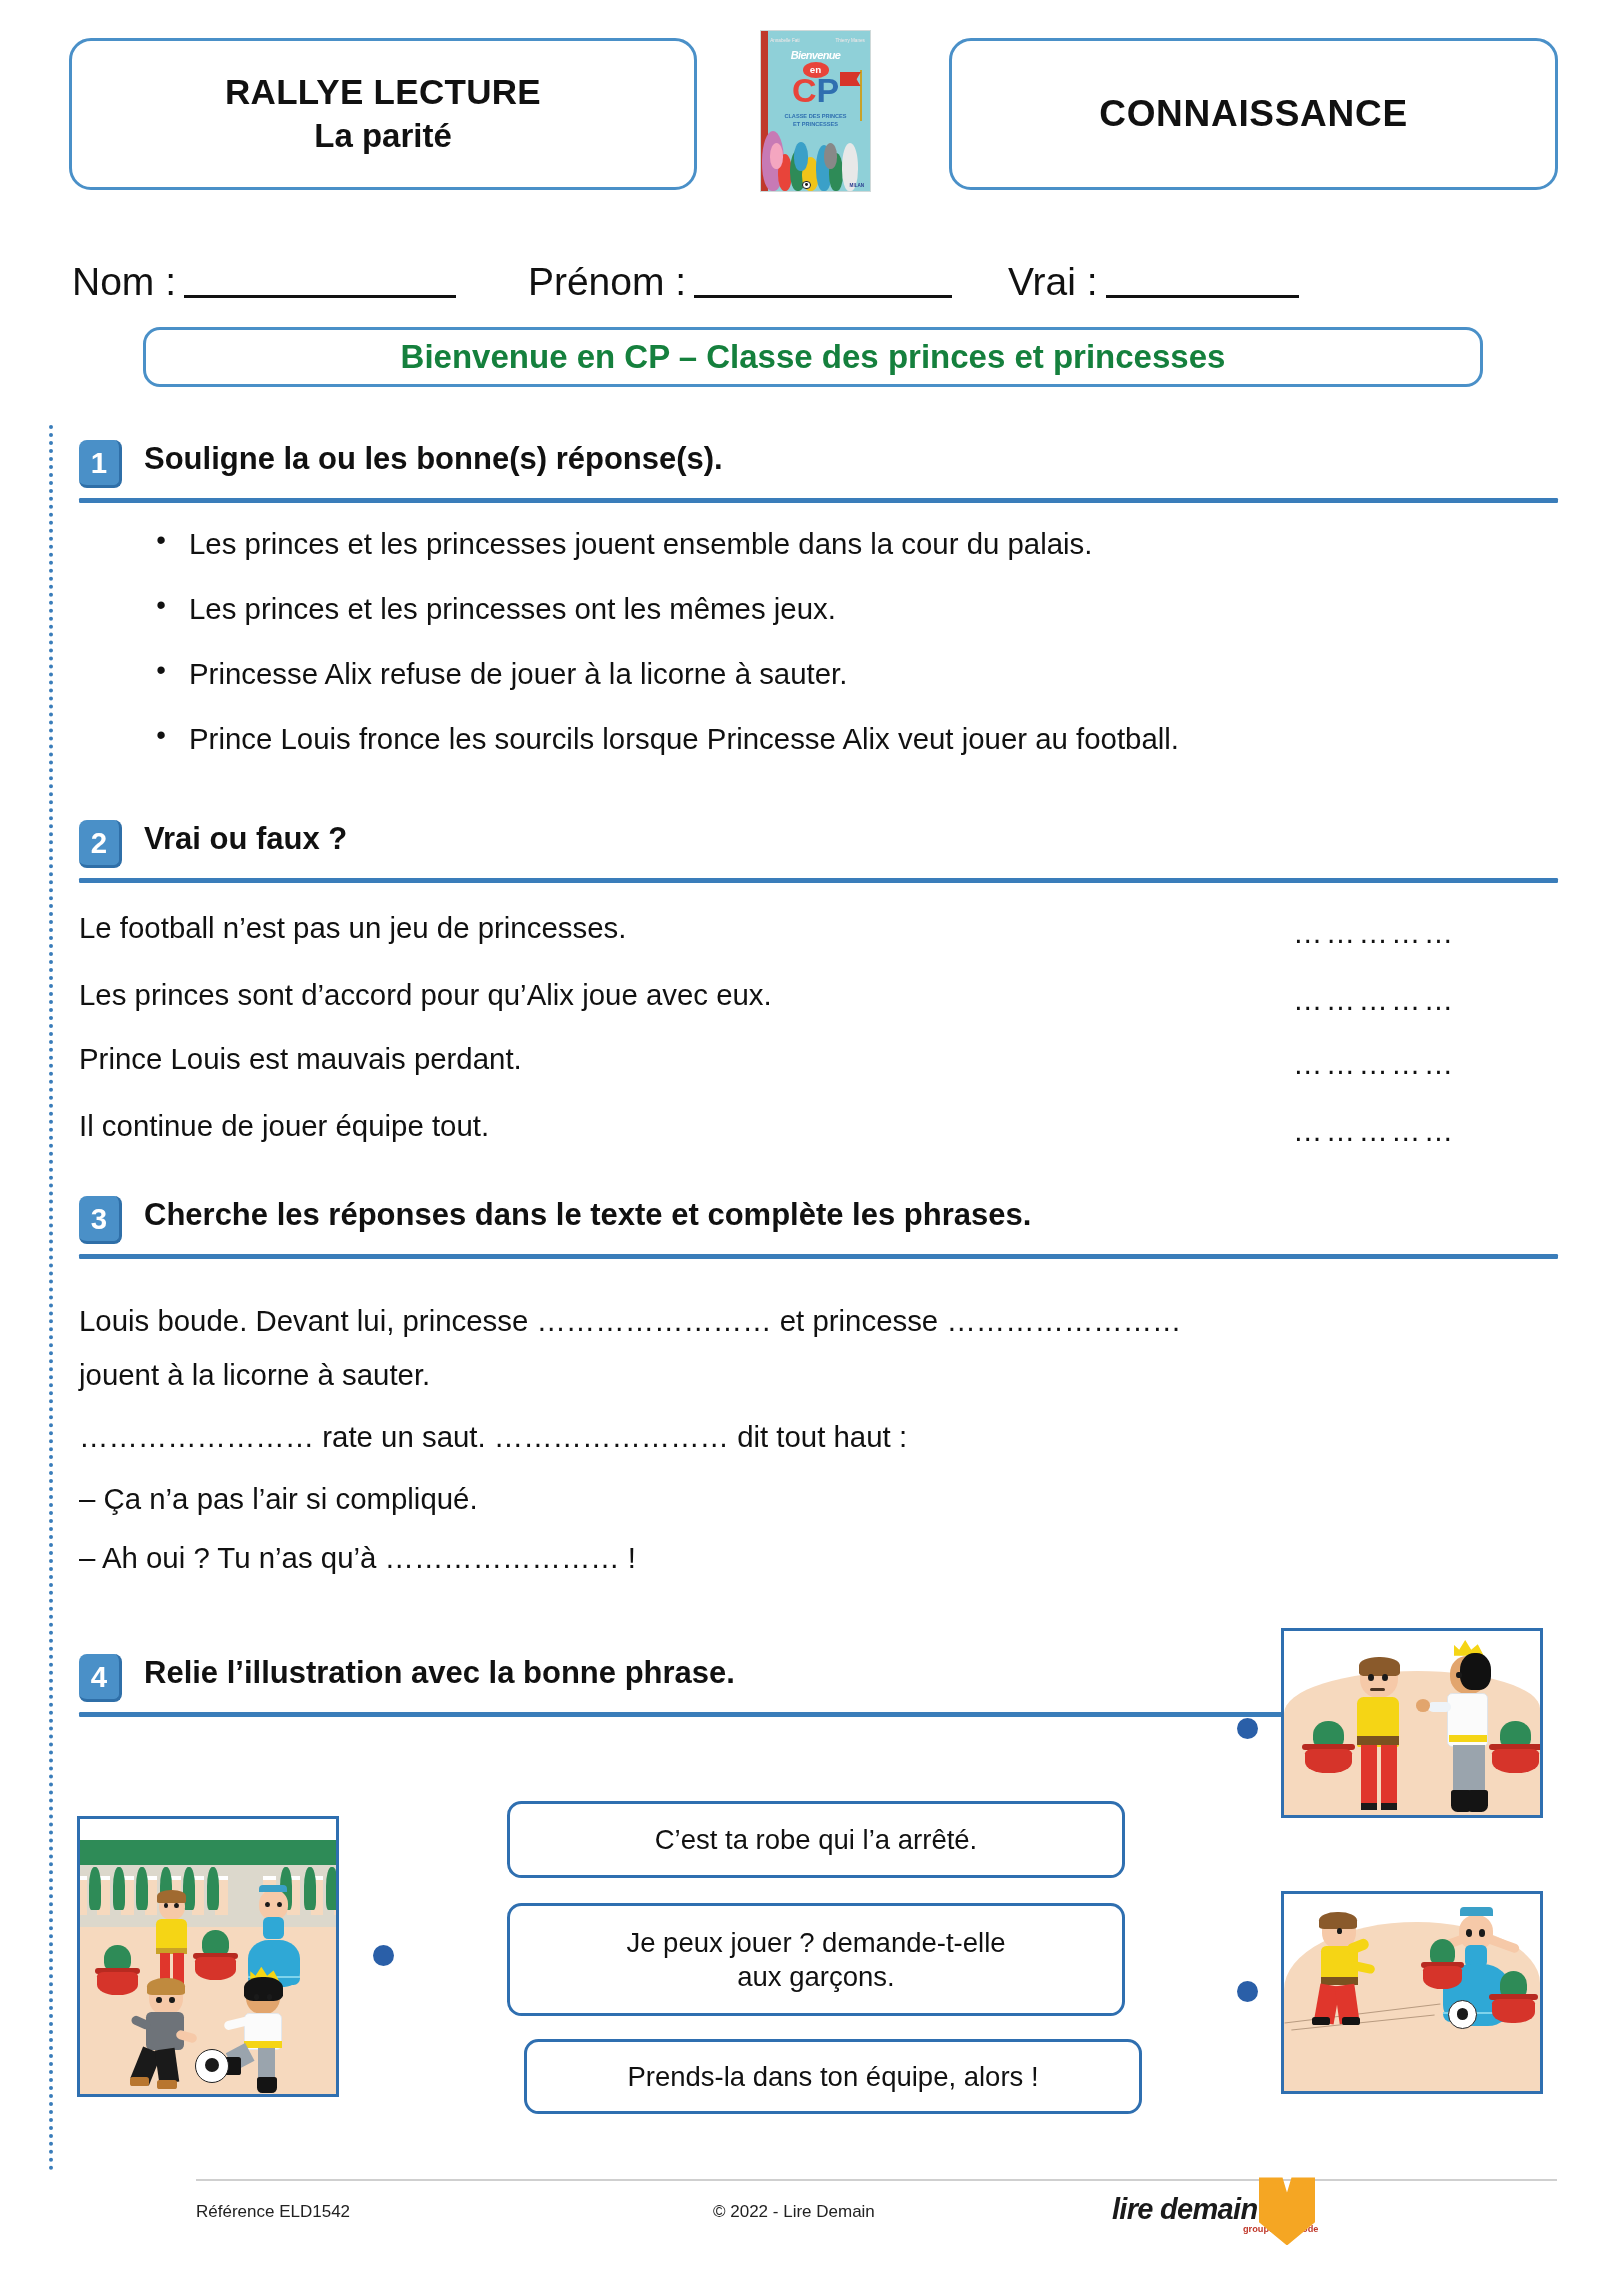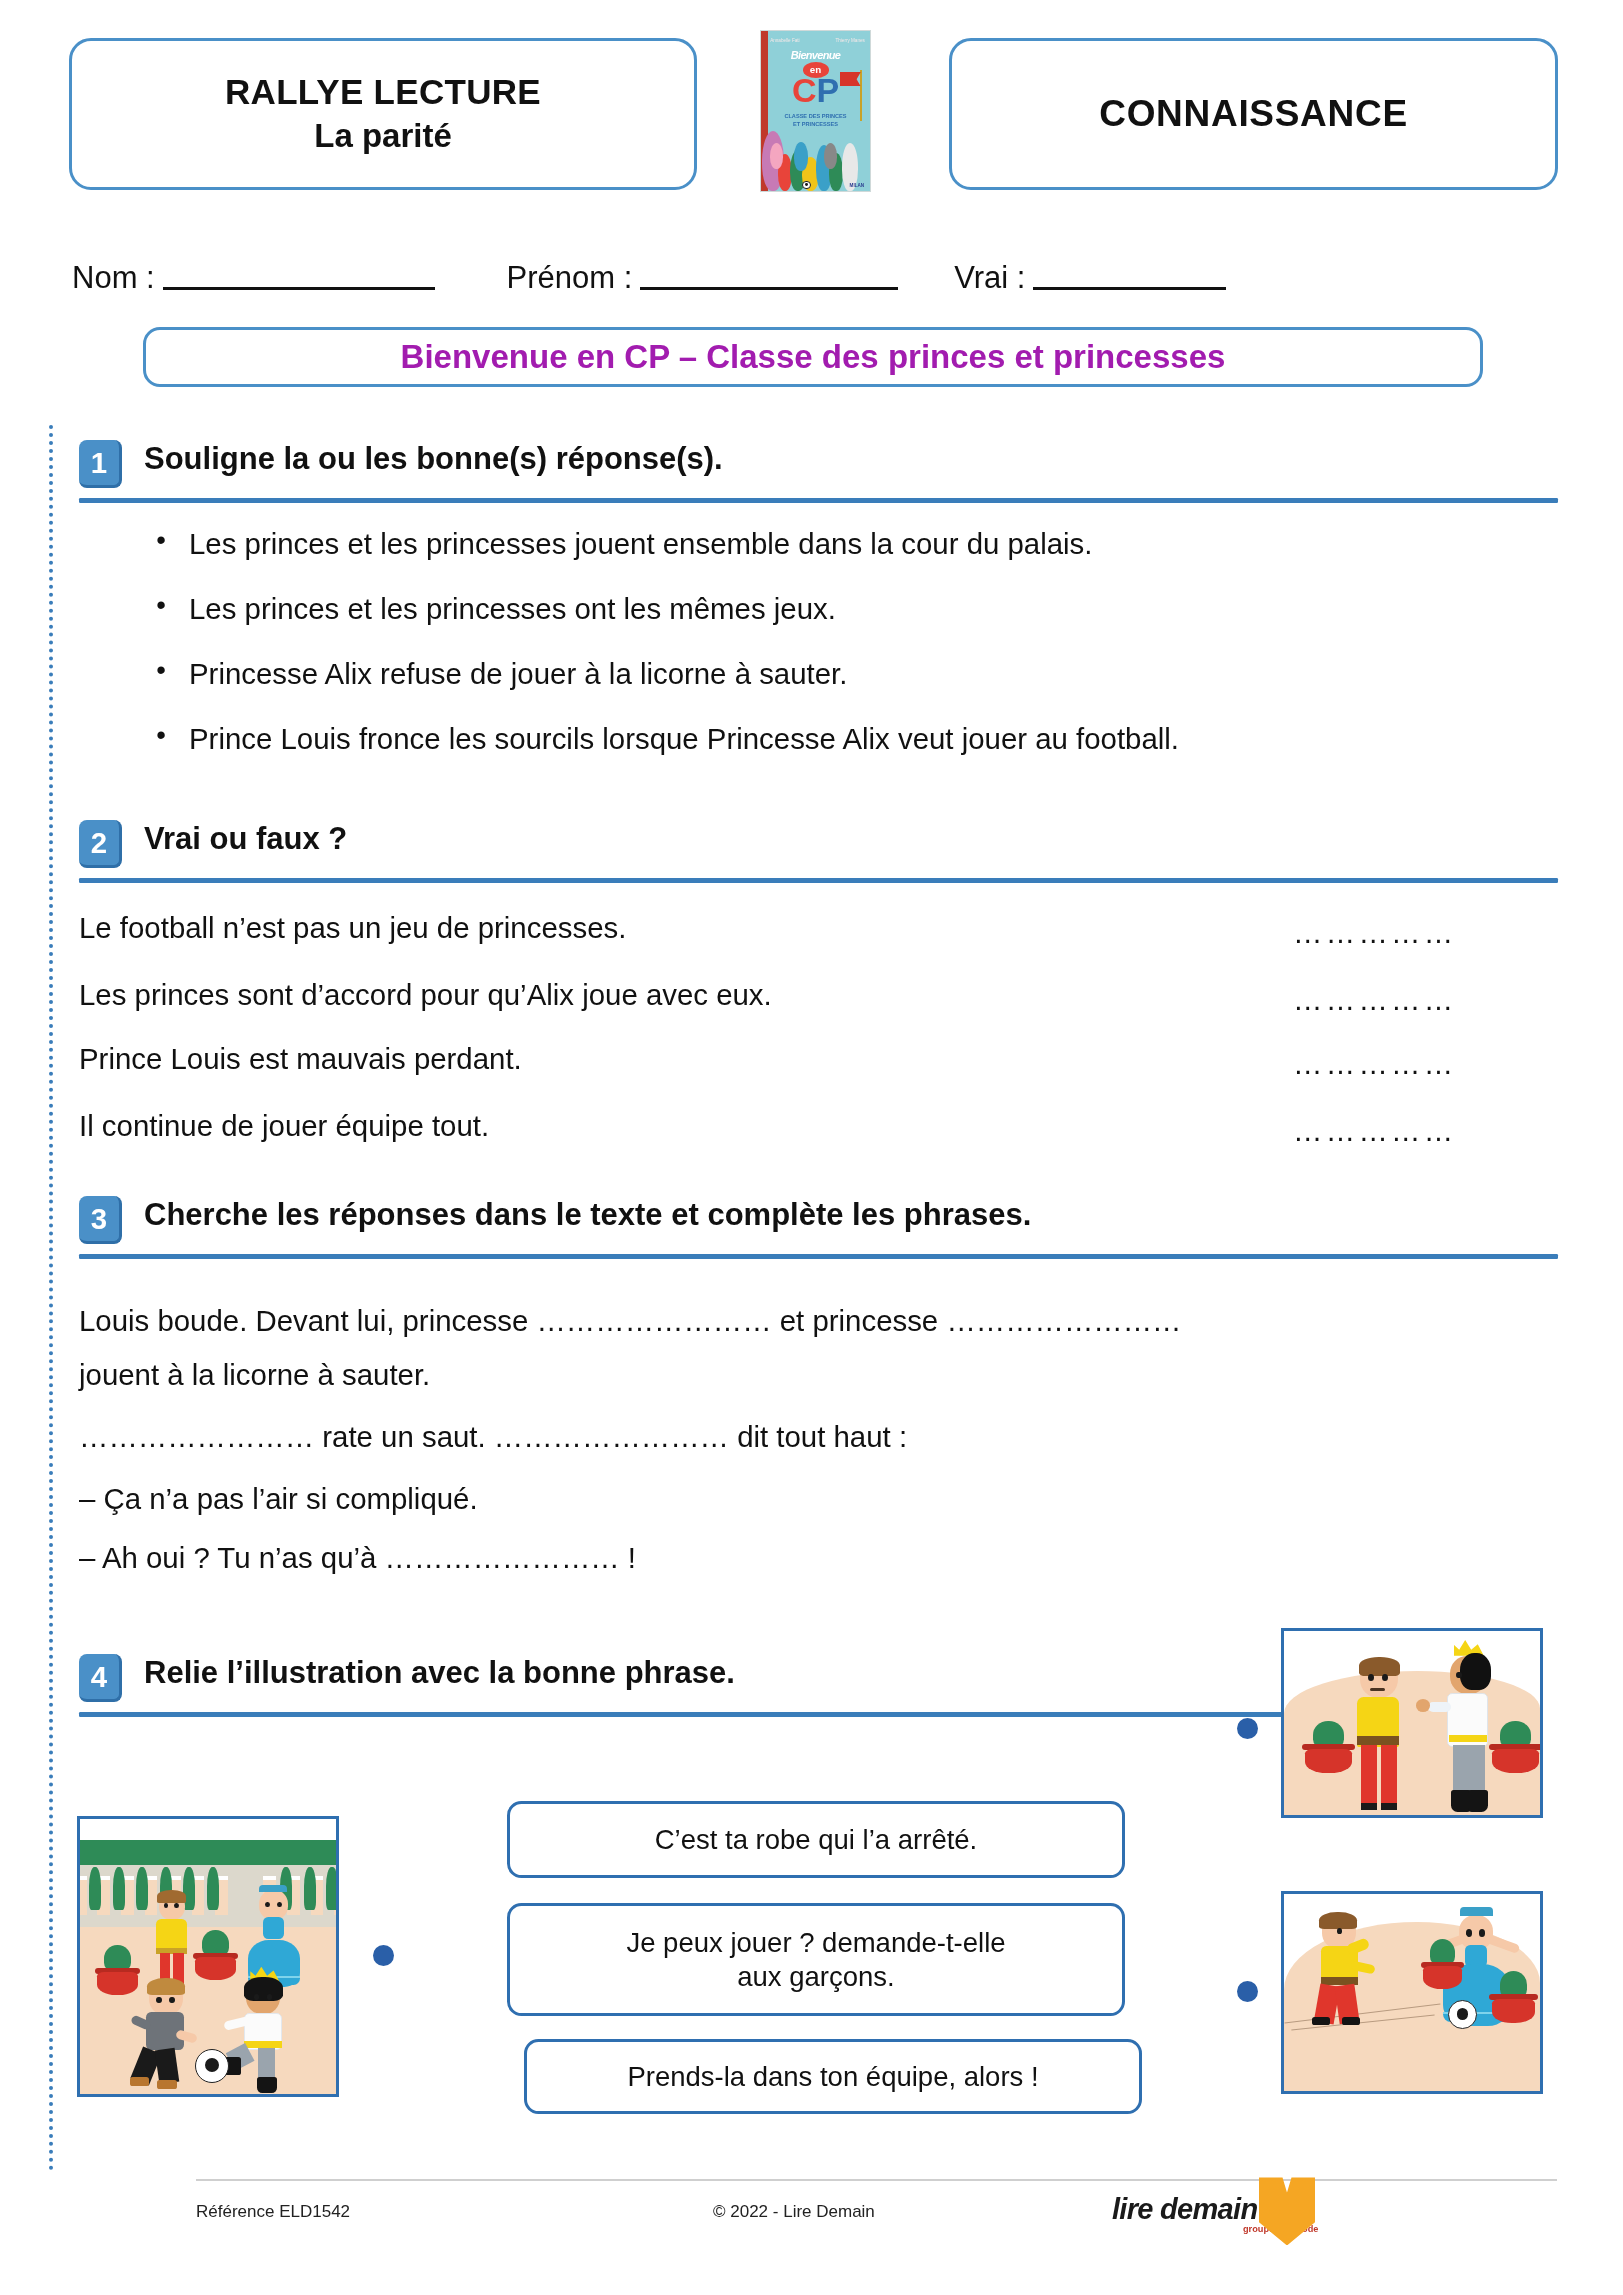--- a/index.html
+++ b/index.html
@@ -62,34 +62,34 @@
   .book .sub { position:absolute; top:81px; left:0; right:0; text-align:center;
         font-size:5.6px; font-weight:bold; color:#2f6fb0; line-height:1.5; }
   .book .crowd { position:absolute; bottom:0; left:0; right:0; height:73px; }
   .book .flag { position:absolute; right:9.2px; top:41px; width:21px; height:14.4px;
         background:#d6342a; clip-path: polygon(0 0,100% 0,80% 50%,100% 100%,0 100%); }
   .book .pole { position:absolute; right:7.9px; top:39px; width:2px; height:51px; background:#c9a227; }
   .book .ed { position:absolute; right:5.9px; bottom:3.3px; font-size:4.6px; color:#2a3d8f; font-weight:bold;}
   .blob { position:absolute; border-radius:50% 50% 45% 45%; }
 
   
-  .nameline { position: absolute; left: 72px; top: 250px; width: 1485px; height: 46px;
-              display:flex; align-items:flex-end; font-size: 31px; color:#111; }
+  .nameline { position: absolute; left: 72px; top: 258px; width: 1485px; height: 46px;
+              display:flex; align-items:flex-end; font-size: 39px; color:#111; }
   .nameline .lbl { white-space: nowrap; }
   .nameline .blank { border-bottom: 3.9px solid #111; height: 5.2px; margin: 0 0 6.5px 7.9px; }
   .b1 { width: 272px; } .b2 { width: 258px; } .b3 { width: 193px; }
   .gap1 { width: 72px; } .gap2 { width: 56px; }
 
   
   .banner {
     position:absolute; left: 143px; top: 327px; width: 1340px; height: 60px;
     border: 3.3px solid #4a90c8; border-radius: 17px; background:#fff;
     display:flex; align-items:center; justify-content:center;
   }
-  .banner span { font-size: 33px; font-weight: bold; color:#a21caf; }
+  .banner span { font-size: 33px; font-weight: bold; color:#15803d; }
 
   
   .ex-head { position: absolute; left: 79px; width: 1479px; height: 63px; }
   .ex-badge {
     position:absolute; left:0; top:0; width: 43px; height: 48px;
     background: #4a90c8; border-radius: 7.9px;
     border-right: 3.3px solid #2f6fa8; border-bottom: 3.3px solid #2f6fa8;
     color:#fff; font-size: 29.4px; font-weight: bold;
     display:flex; align-items:center; justify-content:center;
   }

